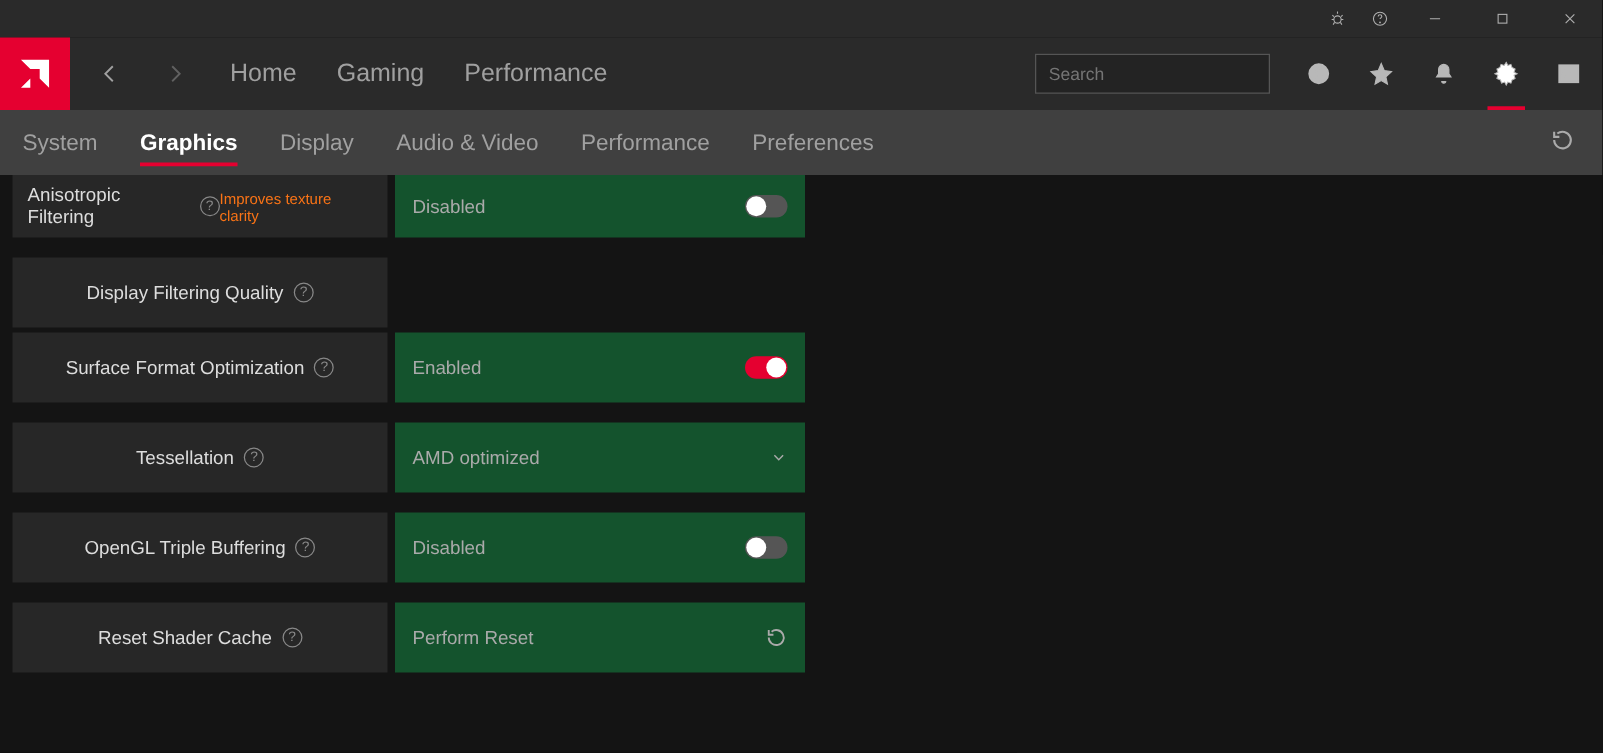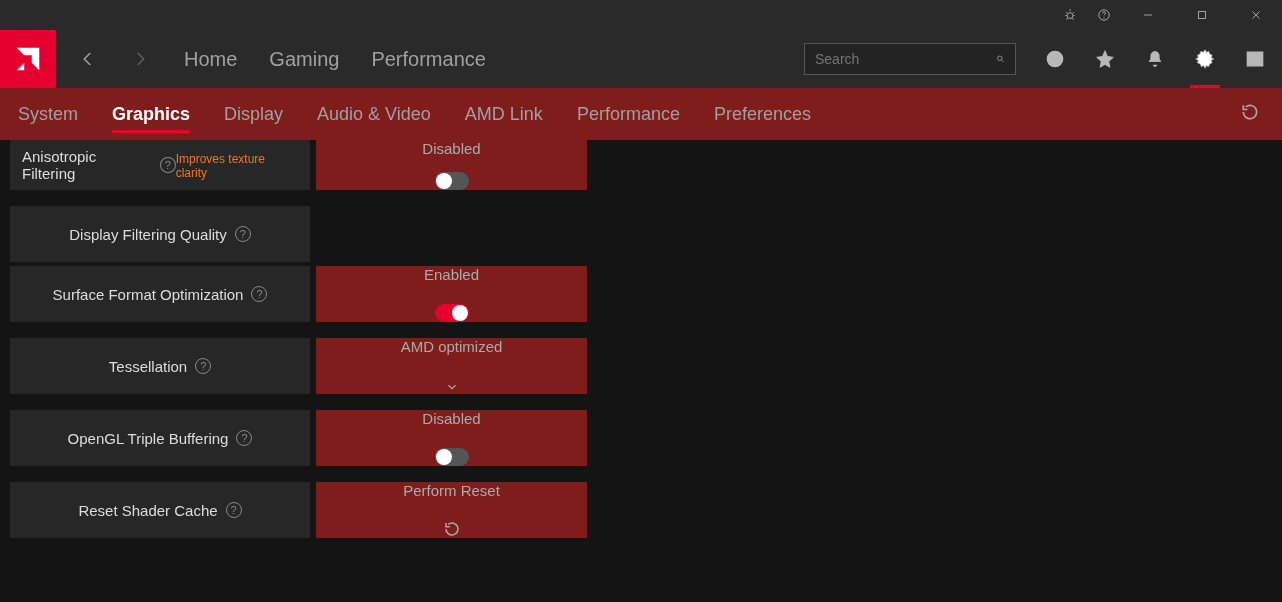--- a/index.html
+++ b/index.html
@@ -14,46 +14,46 @@
   
   .toolbar { height: 58px; display: flex; align-items: center; padding: 0 16px 0 0; background: #2a2a2a; }
   .logo { width: 56px; height: 58px; background: #e50030; display: flex; align-items: center; justify-content: center; }
   .logo svg { width: 30px; height: 30px; fill: #fff; }
   .navbtn { width: 40px; display:flex; justify-content:center; align-items:center; margin-left: 12px; cursor:pointer; }
   .navbtn svg { width: 18px; height: 18px; stroke: #a0a0a0; fill: none; stroke-width: 2; }
   .navbtn.disabled svg { stroke: #606060; }
   .maintabs { display: flex; gap: 32px; margin-left: 24px; }
   .maintab { font-size: 20px; color: #a0a0a0; cursor: pointer; }
   .spacer { flex: 1; }
-  .search { width: 212px; height: 32px; border: 1px solid #555; background: #232323; display:flex; align-items:center; padding: 0 10px; }
+  .search { width: 188px; height: 32px; border: 1px solid #555; background: #232323; display:flex; align-items:center; padding: 0 10px; }
   .search input { flex:1; background: transparent; border:none; outline:none; color:#aaa; font-size:14px; }
   .search svg { width:16px; height:16px; stroke:#aaa; fill:none; stroke-width:2; }
   .toolicons { display:flex; gap: 28px; margin-left: 28px; align-items:center; }
   .toolicons .ticon { width:22px; height:22px; display:flex; align-items:center; justify-content:center; cursor:pointer; position: relative; }
   .toolicons svg { width:20px; height:20px; stroke:#b8b8b8; fill:#b8b8b8; }
   .ticon.active::after { content:""; position:absolute; bottom:-18px; left:-4px; right:-4px; height:3px; background:#e50030; }
 
   
-  .subnav { height: 52px; display:flex; align-items:center; padding: 0 18px; background:#7f1d1d; gap: 34px; justify-content: space-between; }
+  .subnav { height: 52px; display:flex; align-items:center; padding: 0 18px; background:#404040; gap: 34px; justify-content: space-between; }
   .subtab { font-size: 18px; color:#a0a0a0; cursor:pointer; position:relative; padding: 14px 0; }
   .subtab.active { color:#fff; font-weight:600; }
   .subtab.active::after { content:""; position:absolute; left:0; right:0; bottom:6px; height:3px; background:#e50030; }
   .subnav-spacer { flex:1; }
   .reset-all { width:24px; height:24px; cursor:pointer; }
   .reset-all svg { width:20px; height:20px; stroke:#aaa; fill:none; stroke-width:2; }
 
   
   .content { padding: 0 10px; display:flex; flex-direction:column; gap: 16px; background:#141414; height: calc(602px - 30px - 58px - 52px); }
   .group { display:flex; flex-direction:column; gap:4px; }
   .row { display:flex; height:56px; }
   .row.short { height:50px; }
   .label-cell { width: 300px; background:#272727; display:flex; justify-content:center; padding: 0 12px; }
   .label-line { display:flex; align-items:center; gap:8px; font-size:15px; color:#ddd; }
   .sub-label { font-size:12px; color:#f97316; margin-top:12px; }
-  .value-cell { width: 271px; margin-left:6px; background:#7f1d1d; display:flex; align-items:center; padding: 0 14px; justify-content:space-between;flex-direction:column; }
+  .value-cell { width: 328px; margin-left:6px; background:#14532d; display:flex; align-items:center; padding: 0 14px; justify-content:space-between; }
   .value-text { font-size:15px; color:#aaa; }
   .help { width:16px; height:16px; border:1.5px solid #888; border-radius:50%; display:inline-flex; align-items:center; justify-content:center; font-size:11px; color:#888; cursor:pointer; }
   
   
   .toggle { width:34px; height:18px; border-radius:10px; background:#555; position:relative; cursor:pointer; }
   .toggle::after { content:""; position:absolute; width:16px; height:16px; border-radius:50%; background:#fff; top:1px; left:1px; }
   .toggle.on { background:#e50030; }
   .toggle.on::after { left:auto; right:1px; }
 
   
@@ -157,21 +157,20 @@
         </svg>
     </div>
   </div>
 </div>
 
 <div class="subnav">
   <div class="subtab">System</div>
   <div class="subtab active">Graphics</div>
   <div class="subtab">Display</div>
   <div class="subtab">Audio &amp; Video</div>
-  <div class="subtab">AMD Link</div>
   <div class="subtab">Performance</div>
   <div class="subtab">Preferences</div>
   <div class="subnav-spacer"></div>
   <div class="reset-all">
     <svg viewBox="0 0 24 24">
         <path d="M4 12a8 8 0 1 0 3-6.2M4 4v5h5"></path>
       </svg>
   </div>
 </div>
 

